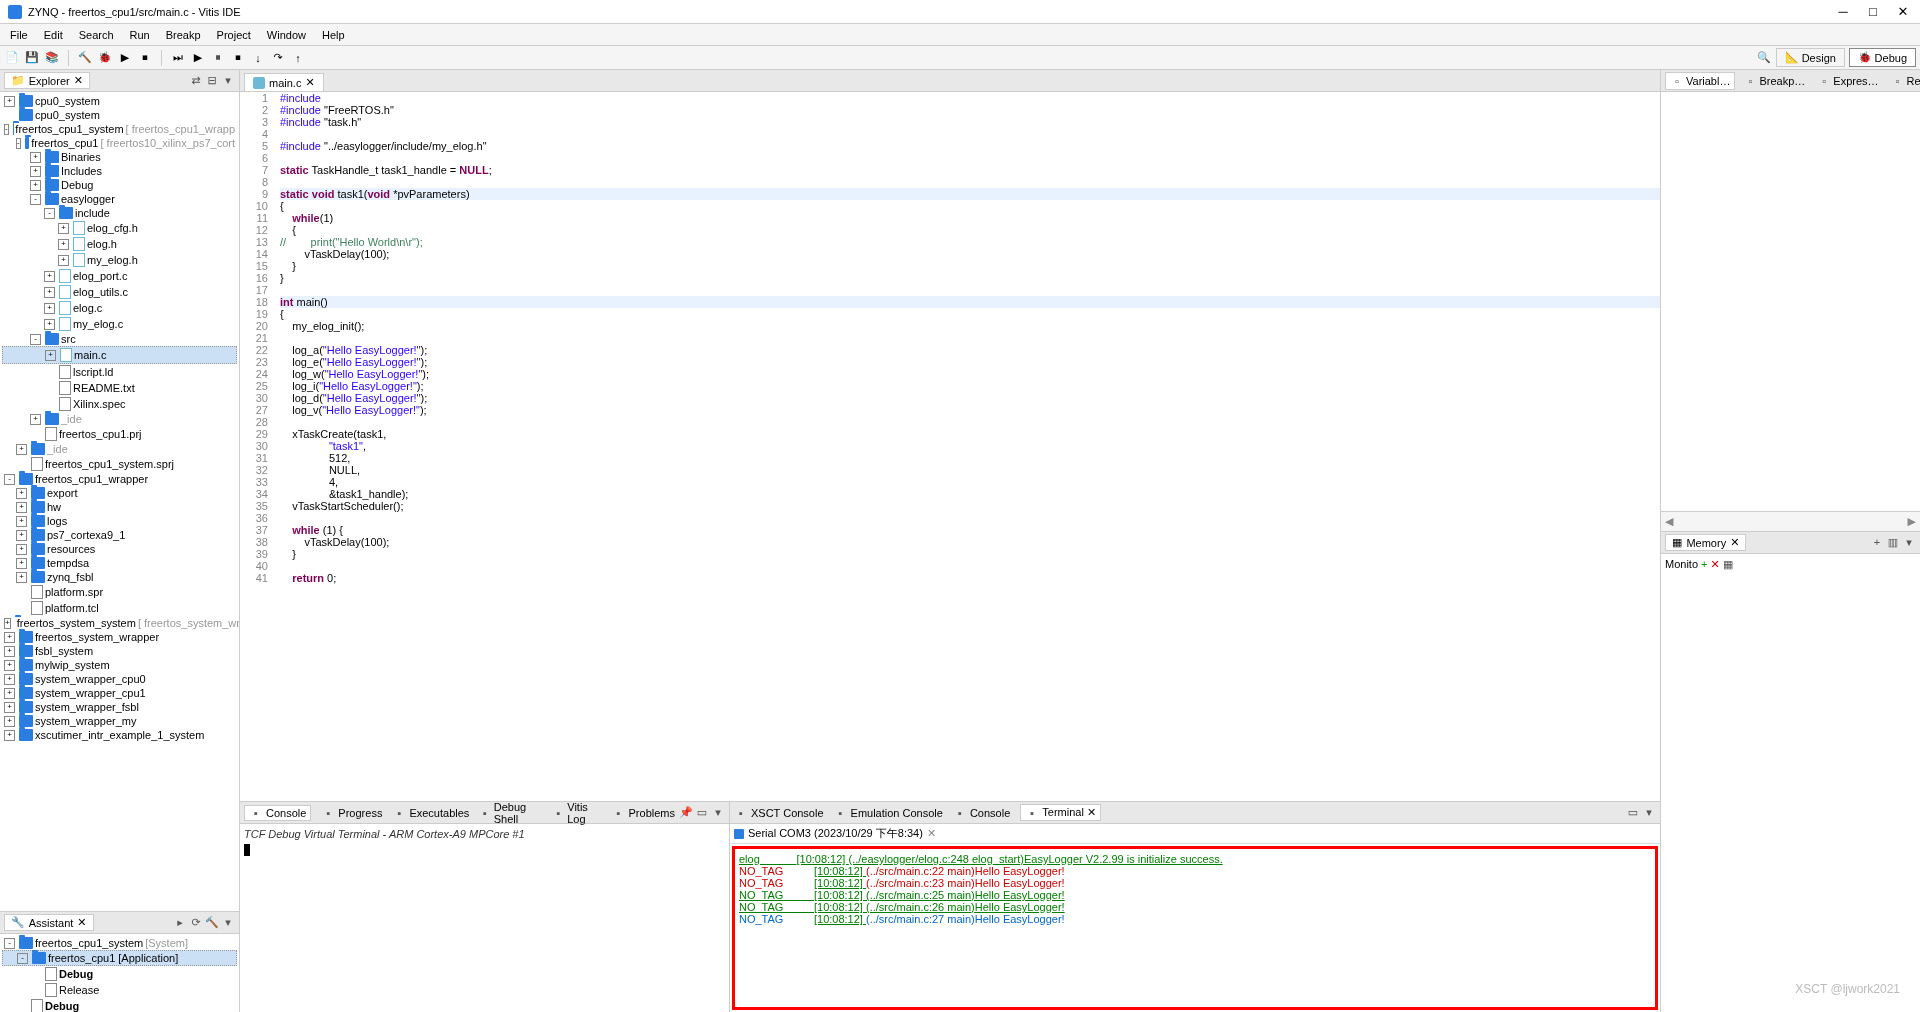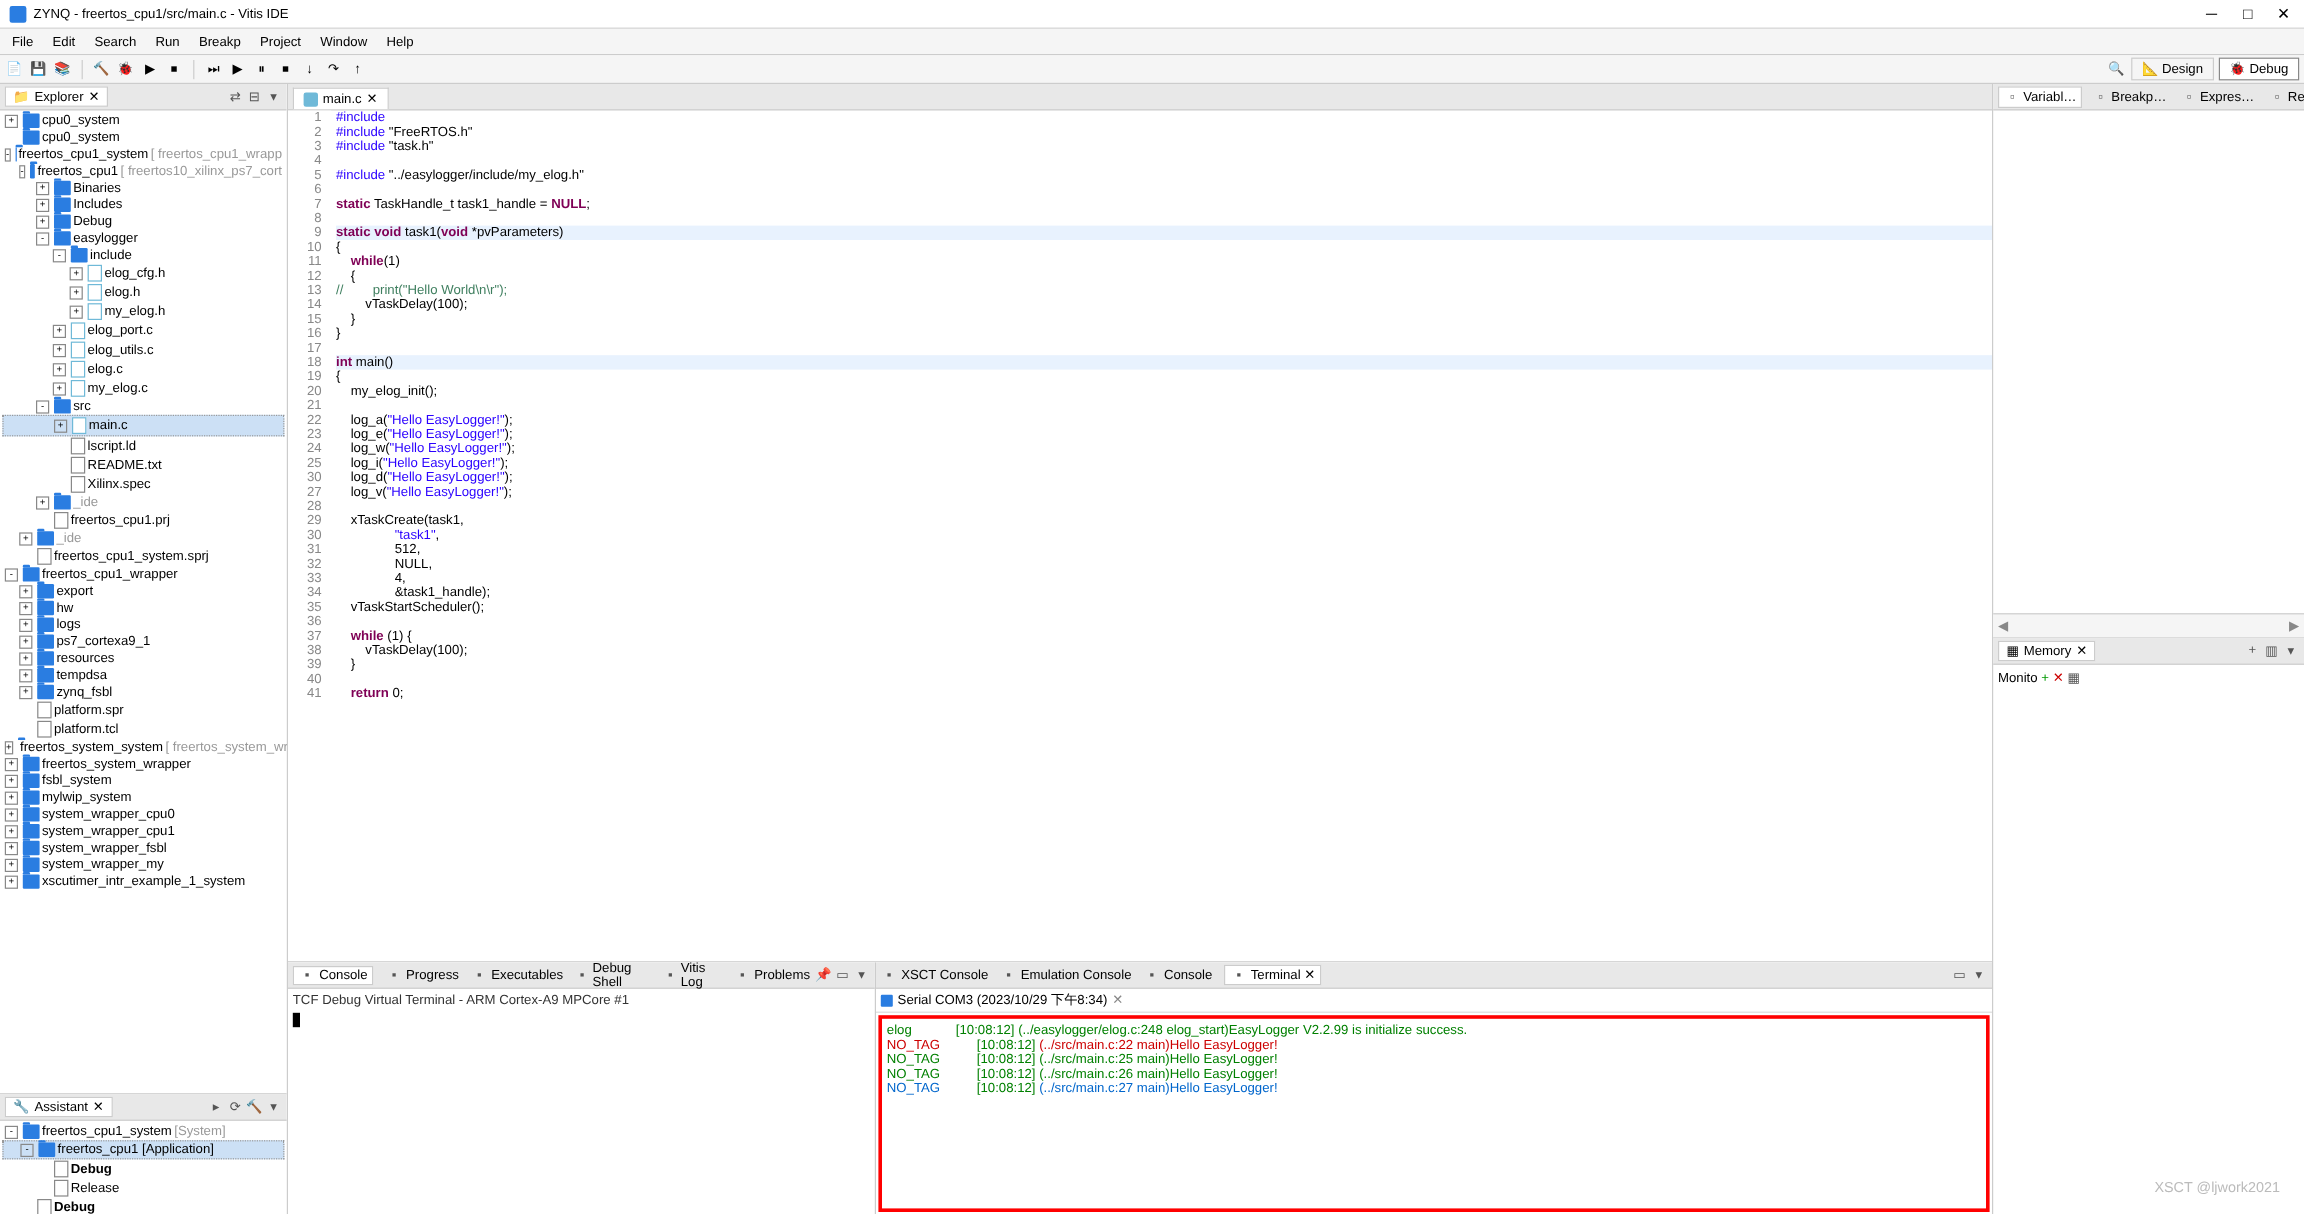--- a/index.html
+++ b/index.html
@@ -50,21 +50,21 @@
     .bottom-area { height: 210px; display: flex; }
     .console-left { width: 490px; border-right: 1px solid #ccc; display: flex; flex-direction: column; background: #fff;}
     .console-right { flex: 1; display: flex; flex-direction: column; background: #fff; }
     .tab-strip { height: 22px; background: #e8e8e8; display: flex; align-items: center; padding: 0 4px; border-bottom: 1px solid #ccc; gap: 4px; justify-content: space-between;}
     .tab-strip-tabs { display: flex; gap: 10px; align-items: center; }
     .tab-strip .tab { cursor: pointer; display: flex; align-items: center; gap: 3px;}
     .tab-strip .tab.active { background: #fff; border: 1px solid #ccc; padding: 1px 4px; }
     .console-body { flex: 1; overflow: auto; padding: 4px; font-family: Consolas, monospace; font-size: 11px; }
     .serial-header { padding: 2px 4px; border-bottom: 1px solid #ddd; display:flex; align-items:center; gap:4px;}
     .terminal-body { flex: 1; overflow: auto; padding: 4px; font-family: Consolas, monospace; font-size: 11px; border: 3px solid red; margin: 2px; }
-    .t-green { color: #008000; }
+    .t-green { color: #008000; text-decoration: underline; }
     .t-red { color: #cc0000; }
     .t-orange { color: #cc7700; }
     .t-blue { color: #0066cc; }
     .term-line { white-space: pre; }
     
     .right-panel { width: 260px; display: flex; flex-direction: column; border-left: 1px solid #ccc; background: #fff; }
     .right-upper { flex: 1; border-bottom: 1px solid #ccc; display: flex; flex-direction: column; }
     .right-tabs { height: 22px; background: #e8e8e8; display: flex; align-items: center; padding: 0 4px; border-bottom: 1px solid #ccc; gap: 4px; }
     .right-tab { cursor: pointer; padding: 2px 4px; display: flex; align-items: center; gap: 2px;}
     .right-tab.active { background: #fff; border: 1px solid #ccc; }
@@ -479,21 +479,21 @@
               <span class="tab"><span class="small-icon">▪</span>Vitis Log</span>
               <span class="tab"><span class="small-icon">▪</span>Problems</span>
             </div>
           <div class="pane-header-icons">
             <span class="small-icon">📌</span>
             <span class="small-icon">▭</span>
             <span class="small-icon">▾</span>
           </div>
         </div>
         <div class="console-body">
-          <div style="font-weight:normal;color:#333;margin-bottom:4px;">TCF Debug Virtual Terminal - ARM Cortex-A9 MPCore #1</div>
+          <div style="font-weight:normal;color:#333;margin-bottom:4px;font-style:italic;">TCF Debug Virtual Terminal - ARM Cortex-A9 MPCore #1</div>
           <span class="cursor-block"></span>
         </div>
       </div>
       <div class="console-right">
         <div class="tab-strip">
           <div class="tab-strip-tabs" id="console-right-tabs">
               <span class="tab"><span class="small-icon">▪</span>XSCT Console</span>
               <span class="tab"><span class="small-icon">▪</span>Emulation Console</span>
               <span class="tab"><span class="small-icon">▪</span>Console</span>
               <span class="tab active"><span class="small-icon">▪</span>Terminal ✕</span>
@@ -504,20 +504,21 @@
           </div>
         </div>
         <div class="serial-header">
           <span style="width:10px;height:10px;background:#2a7de1;display:inline-block;border-radius:1px;"></span>
           <span>Serial COM3 (2023/10/29 下午8:34)</span>
           <span style="color:#888;">✕</span>
         </div>
         <div class="terminal-body" id="terminal">
             <div class="term-line"><span class="t-green">elog            </span><span class="t-green">[10:08:12] </span><span class="t-green">(../easylogger/elog.c:248 elog_start)EasyLogger V2.2.99 is initialize success.</span></div>
             <div class="term-line"><span class="t-red">NO_TAG          </span><span class="t-green">[10:08:12] </span><span class="t-red">(../src/main.c:22 main)Hello EasyLogger!</span></div>
+            <div class="term-line"><span class="t-red">NO_TAG          </span><span class="t-green">[10:08:12] </span><span class="t-red">(../src/main.c:23 main)Hello EasyLogger!</span></div>
             <div class="term-line"><span class="t-green">NO_TAG          </span><span class="t-green">[10:08:12] </span><span class="t-green">(../src/main.c:25 main)Hello EasyLogger!</span></div>
             <div class="term-line"><span class="t-green">NO_TAG          </span><span class="t-green">[10:08:12] </span><span class="t-green">(../src/main.c:26 main)Hello EasyLogger!</span></div>
             <div class="term-line"><span class="t-blue">NO_TAG          </span><span class="t-green">[10:08:12] </span><span class="t-blue">(../src/main.c:27 main)Hello EasyLogger!</span></div>
           </div>
       </div>
     </div>
   </div>
 
   <div class="right-panel">
     <div class="right-upper">

